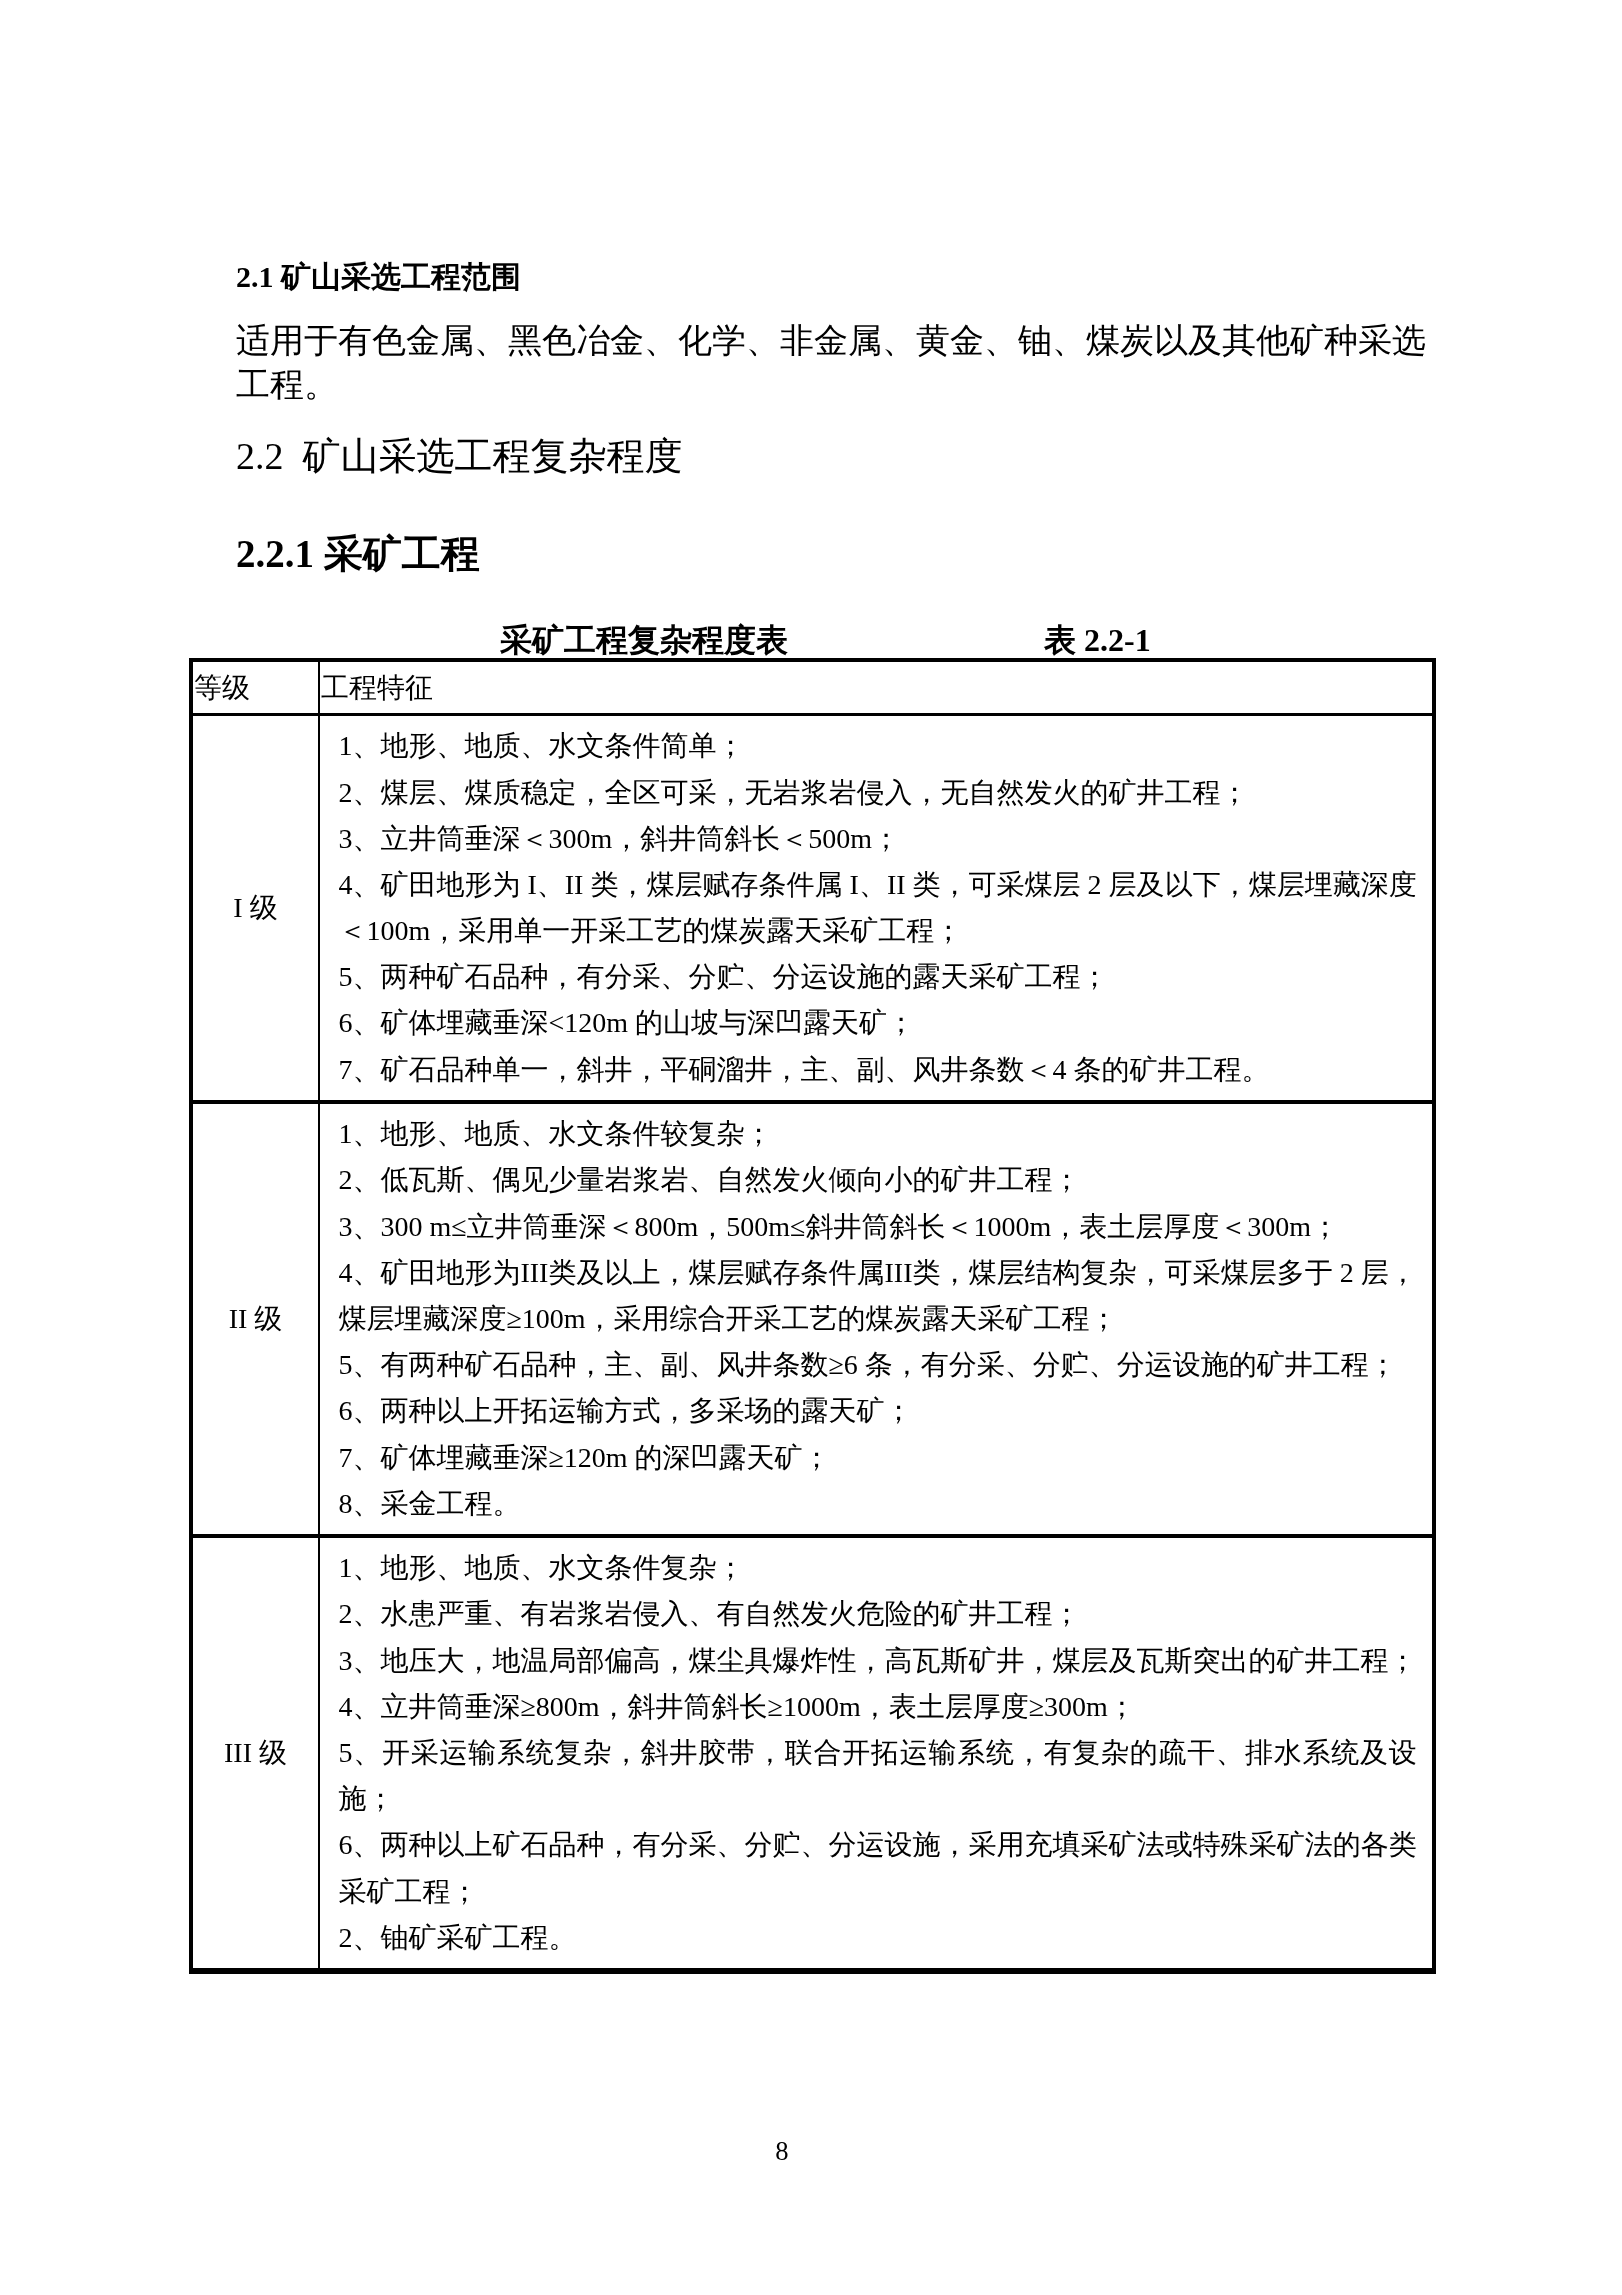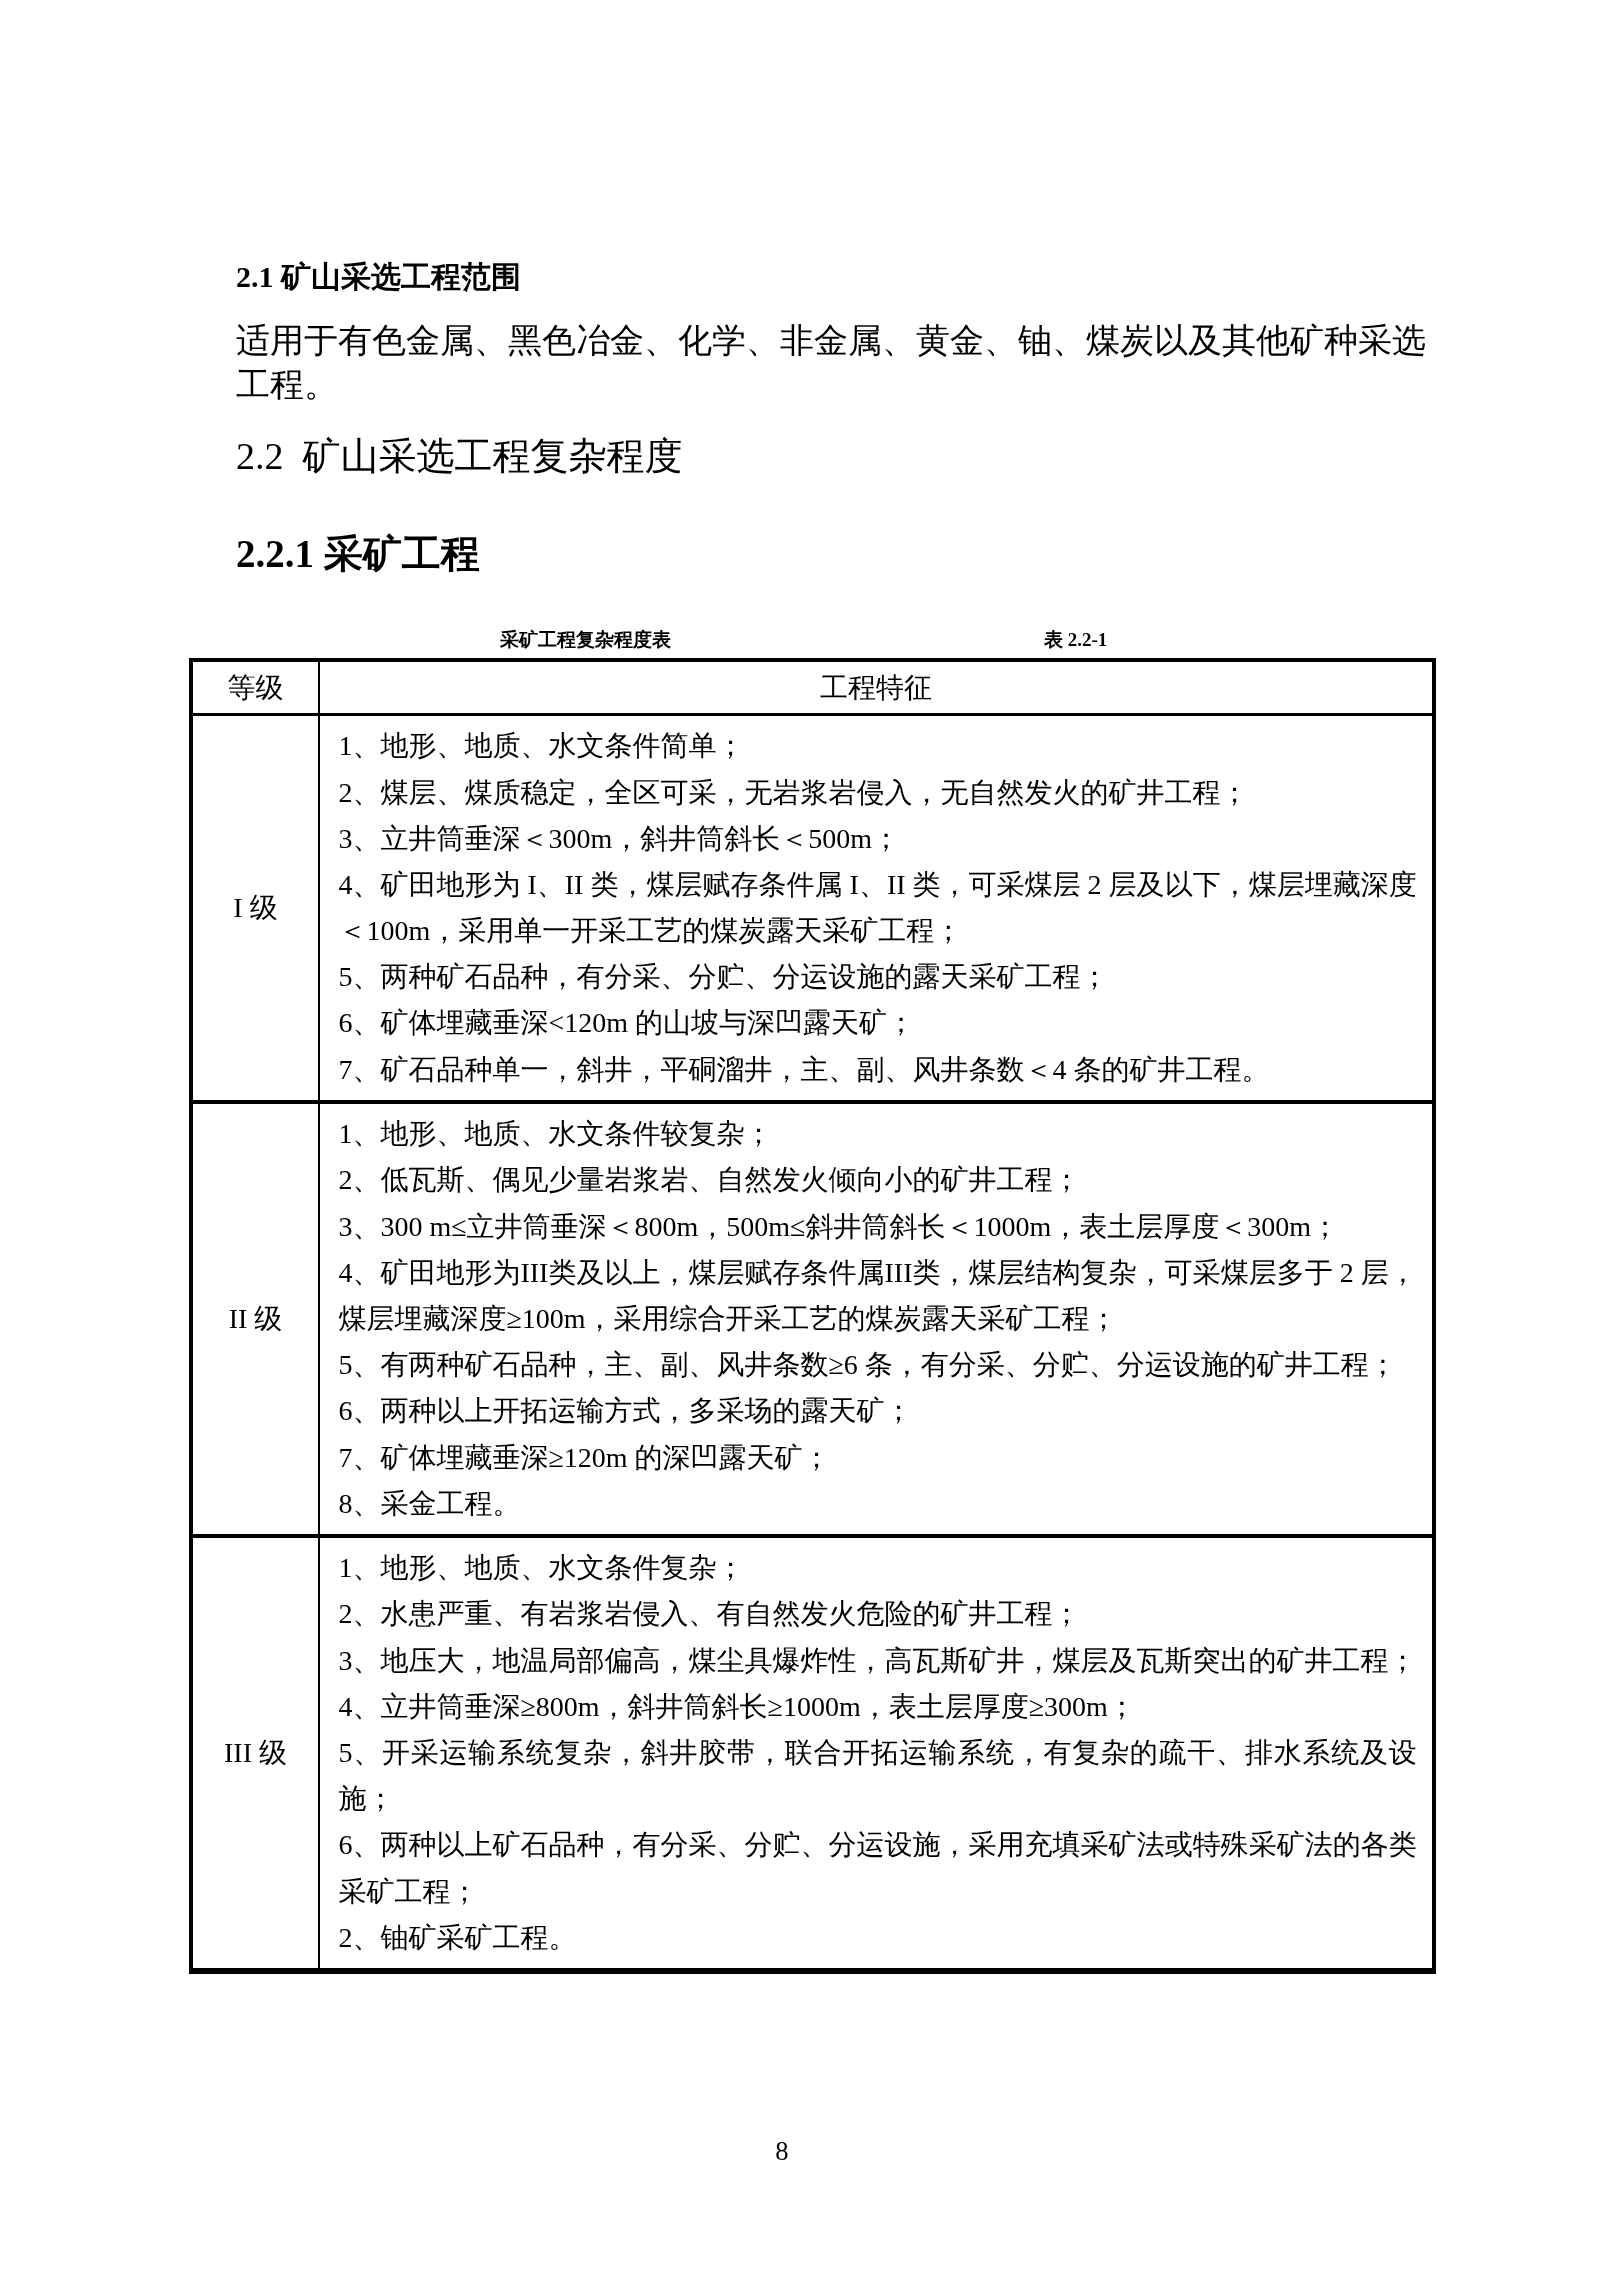--- a/index.html
+++ b/index.html
@@ -33,41 +33,41 @@
     margin: 26px 0 0 47px;
   }
   .h3-mining {
     font-size: 39px; font-weight: bold; line-height: 1.25;
     margin: 50px 0 0 47px;
   }
   .caption-row {
     position: relative;
     height: 36px;
     margin-top: 43px;
-    font-size: 19px; line-height: 36px; text-align: center;
+    font-size: 32px; line-height: 36px; text-align: center;
   }
   .caption-title { position: absolute; left: 311px; font-weight: bold; }
   .caption-number { position: absolute; left: 855px; font-weight: bold; }
 
   table.grade-table {
     border-collapse: collapse;
     table-layout: fixed;
     width: 1247px;
     margin-top: 0;
     border: 4.1px solid #000;
     border-bottom-width: 6.1px;
   }
   table.grade-table th, table.grade-table td {
     border: 2px solid #000;
     font-weight: normal;
   }
   table.grade-table thead th {
     height: 49px;
     font-size: 28px;
-    text-align: center;
+    text-align: left;
     vertical-align: middle;
     border-bottom-width: 3.6px;
   }
   table.grade-table tbody td { border-bottom-width: 4.6px; }
   col.col-grade { width: 128px; }
   td.grade-cell {
     text-align: center;
     vertical-align: middle;
     font-size: 28px;
   }

